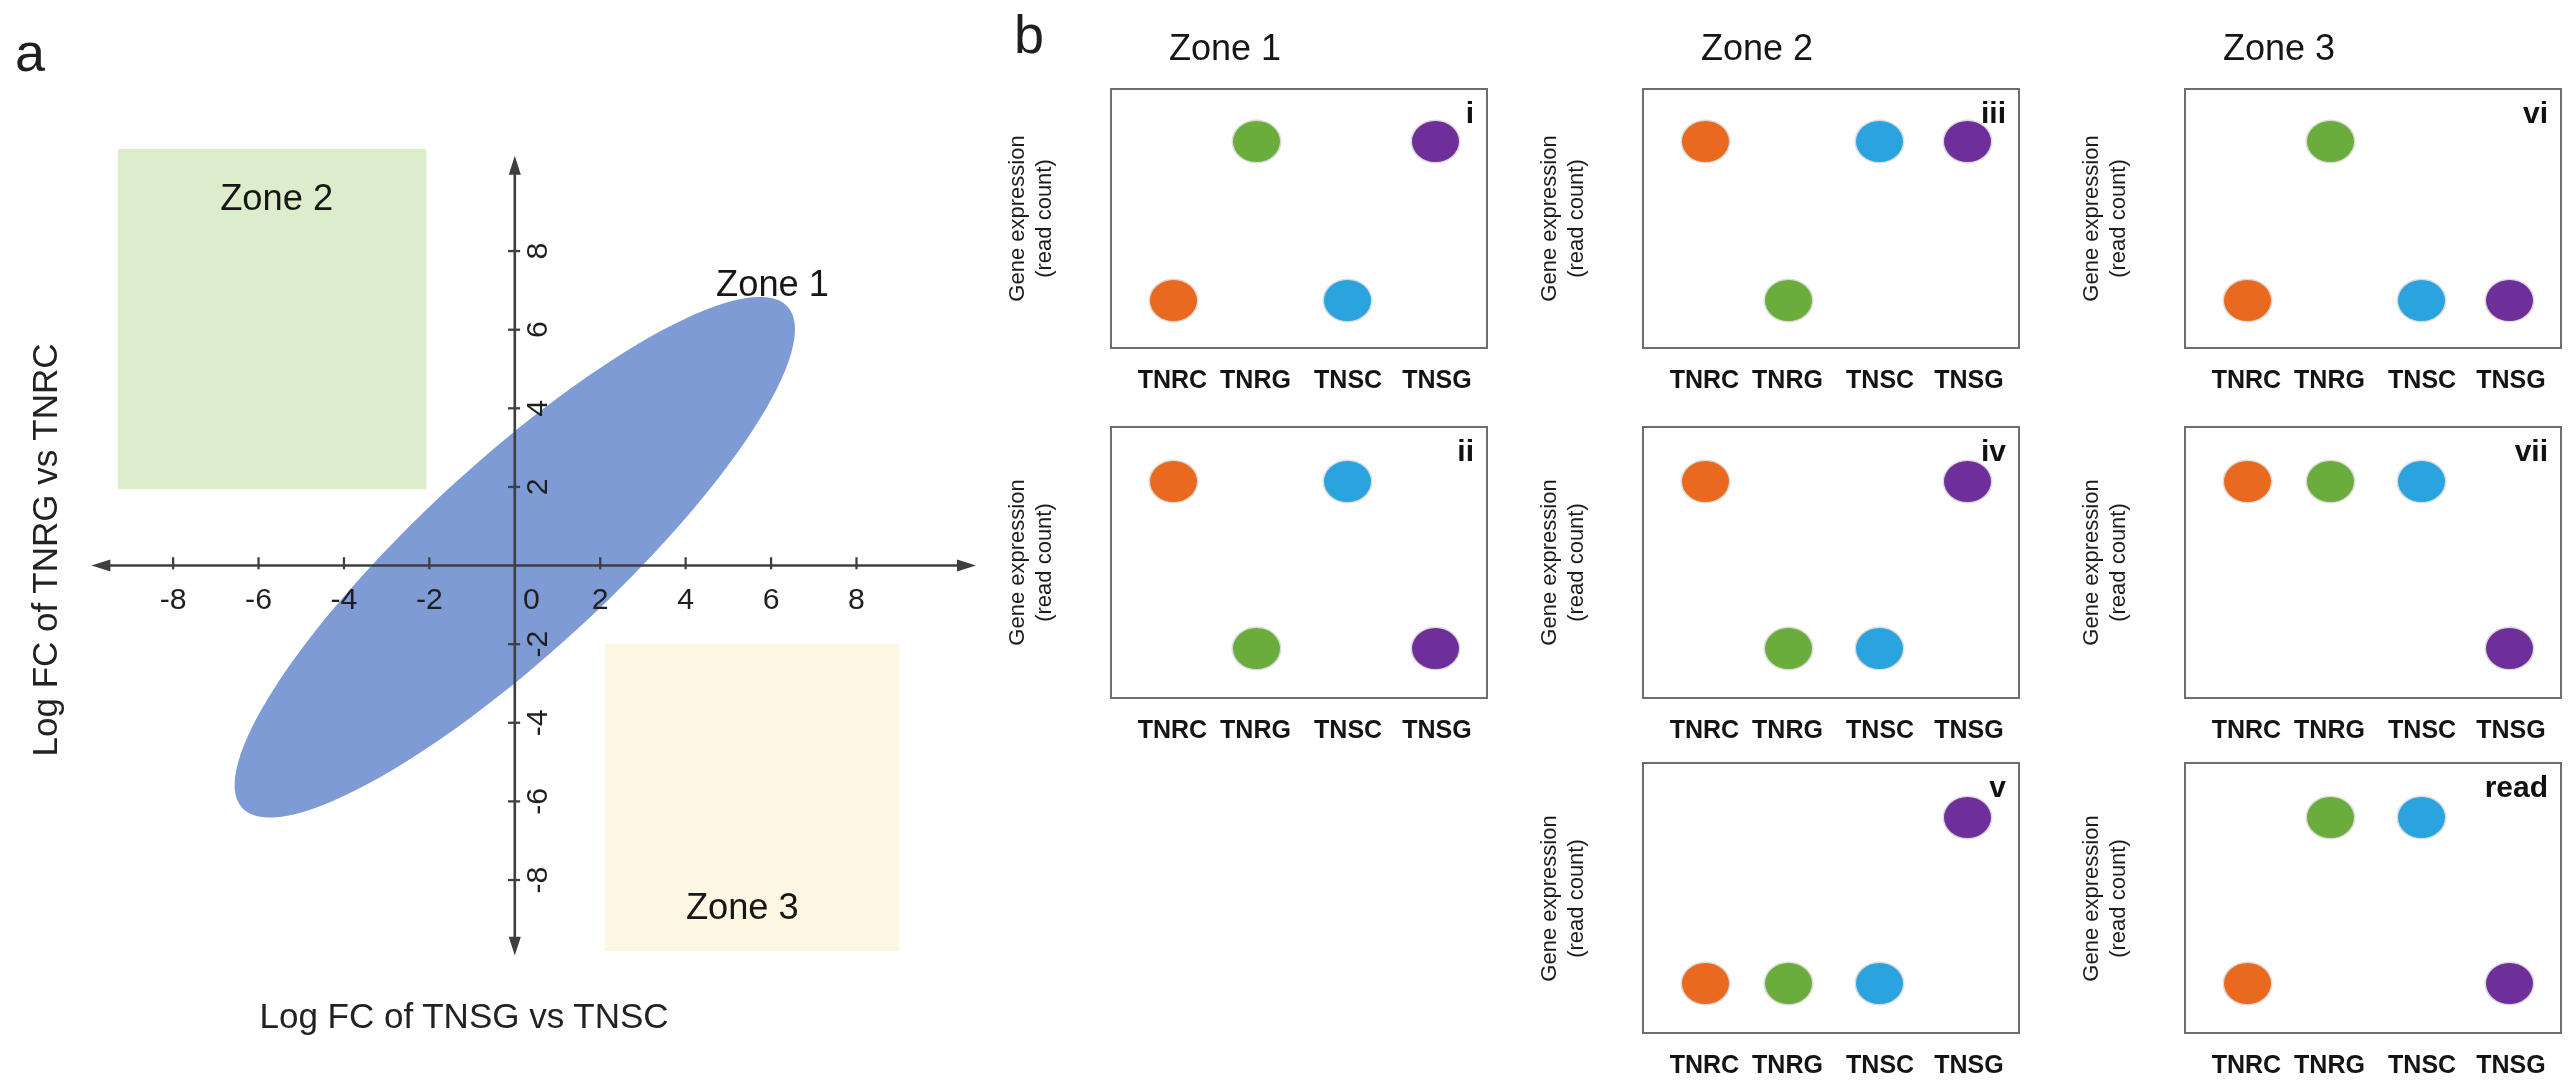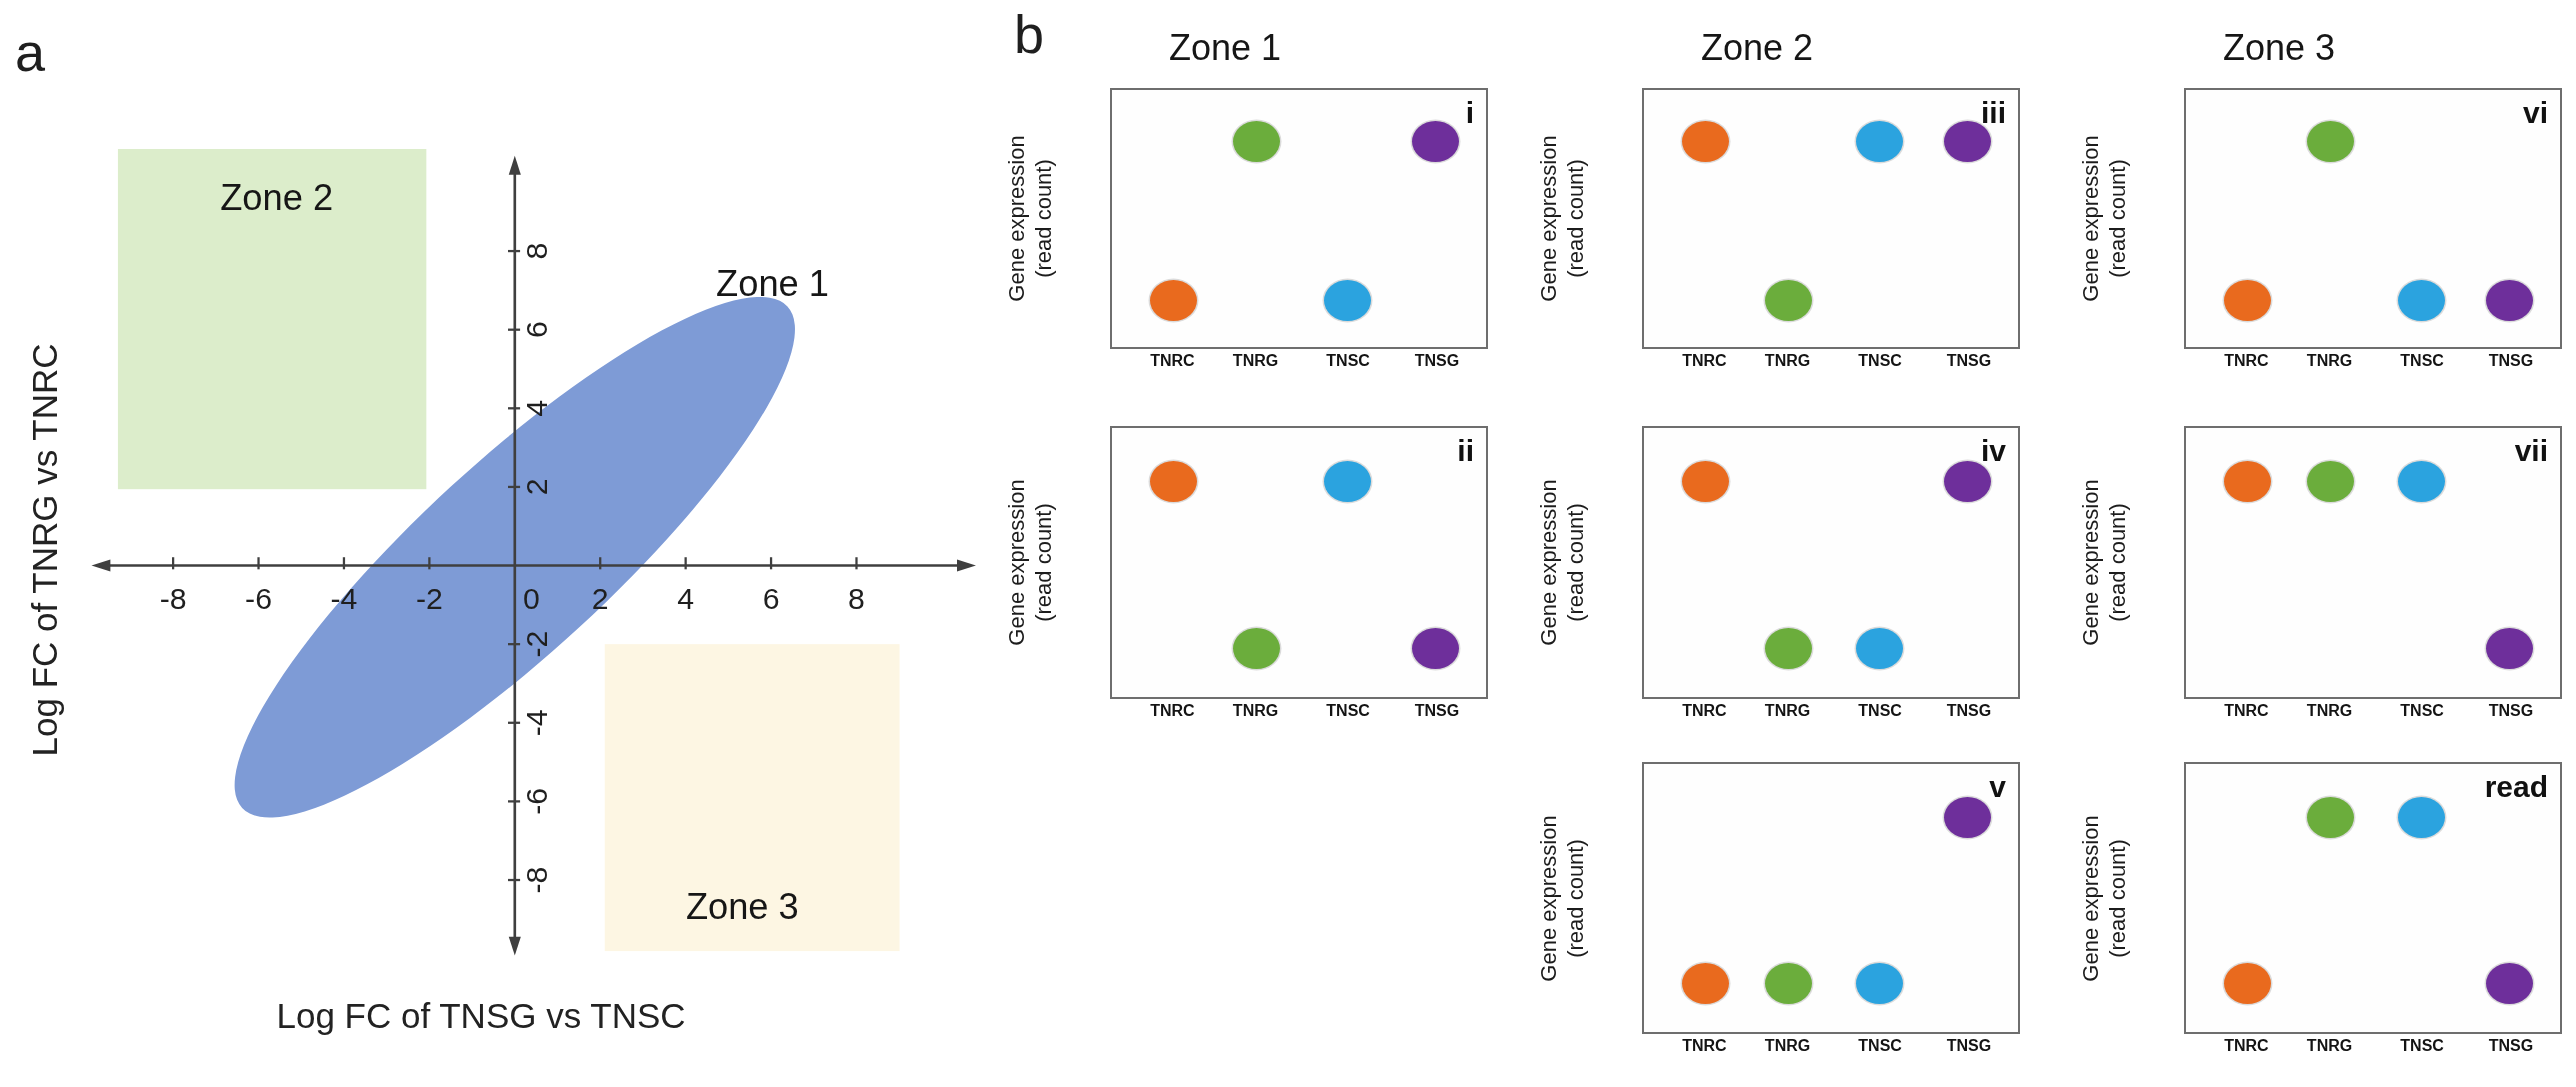--- a/index.html
+++ b/index.html
@@ -4,43 +4,43 @@
 <style>
   html,body{margin:0;padding:0;background:#ffffff;}
   #fig{position:relative;width:2576px;height:1088px;background:#ffffff;
        font-family:"Liberation Sans", sans-serif;color:#1c1c1c;overflow:hidden;}
   .panel-letter{position:absolute;font-size:54px;font-weight:500;color:#1f1f1f;}
   #letter-a{left:15px;top:21px;}
   #letter-b{left:1014px;top:3px;}
 
   
   #panelA{position:absolute;left:0;top:0;}
-  #xTitle{position:absolute;left:481px;top:996px;transform:translateX(-50%);
+  #xTitle{position:absolute;left:464px;top:996px;transform:translateX(-50%);
           font-size:35px;color:#222;}
   #yTitleWrap{position:absolute;left:12px;top:223px;width:67px;height:654px;
           display:flex;align-items:center;justify-content:center;overflow:visible;}
   #yTitle{transform:rotate(-90deg);white-space:nowrap;font-size:35px;color:#222;}
 
   
   .zone-title{position:absolute;top:27px;transform:translateX(-50%);
           font-size:36px;color:#161616;}
   #zt1{left:1225px;} #zt2{left:1757px;} #zt3{left:2279px;}
 
   .bplot{position:absolute;width:378px;}
   .col1{left:1110px;} .col2{left:1642px;} .col3{left:2184px;}
   .row1{top:88px;height:261px;} .row2{top:426px;height:273px;} .row3{top:762px;height:272px;}
 
   .pbox{position:absolute;inset:0;border:2.3px solid #6e6e6e;background:#fefefe;}
   .numeral{position:absolute;top:6px;right:12px;font-size:30px;font-weight:700;color:#111;}
   .dots{position:absolute;inset:0;}
   .dot{position:absolute;width:47px;height:41px;border-radius:50%;
        box-shadow:0 0 0 1.5px rgba(130,130,130,0.28);}
   .cats{position:absolute;left:0;right:0;top:100%;height:36px;}
-  .cat{position:absolute;top:3px;transform:translateX(-50%);
-       font-size:16px;font-weight:700;color:#141414;white-space:nowrap;}
+  .cat{position:absolute;top:16px;transform:translateX(-50%);
+       font-size:25px;font-weight:700;color:#141414;white-space:nowrap;}
   .ylab-wrap{position:absolute;left:-112px;top:0;height:100%;width:65px;
        display:flex;align-items:center;justify-content:center;overflow:visible;}
   .ylab{transform:rotate(-90deg);text-align:center;font-size:22px;line-height:26.5px;
        color:#1c1c1c;white-space:nowrap;}
 </style>
 </head>
 <body>
 
 <div id="fig">
 

